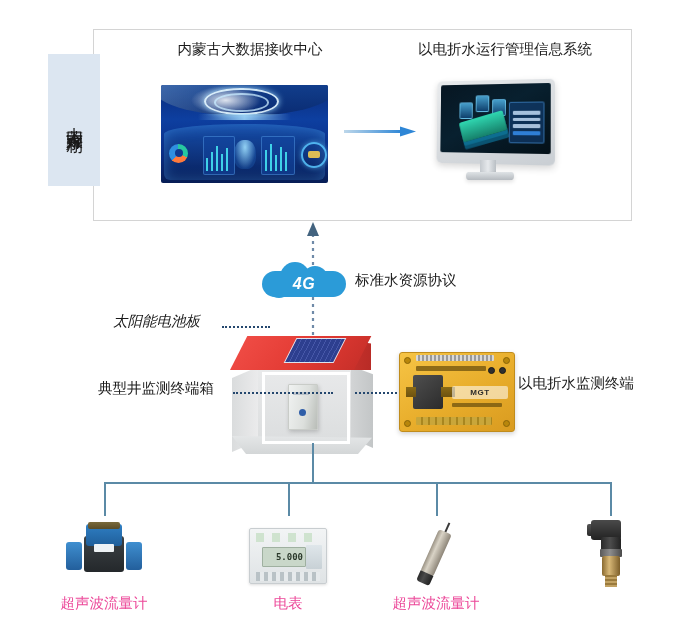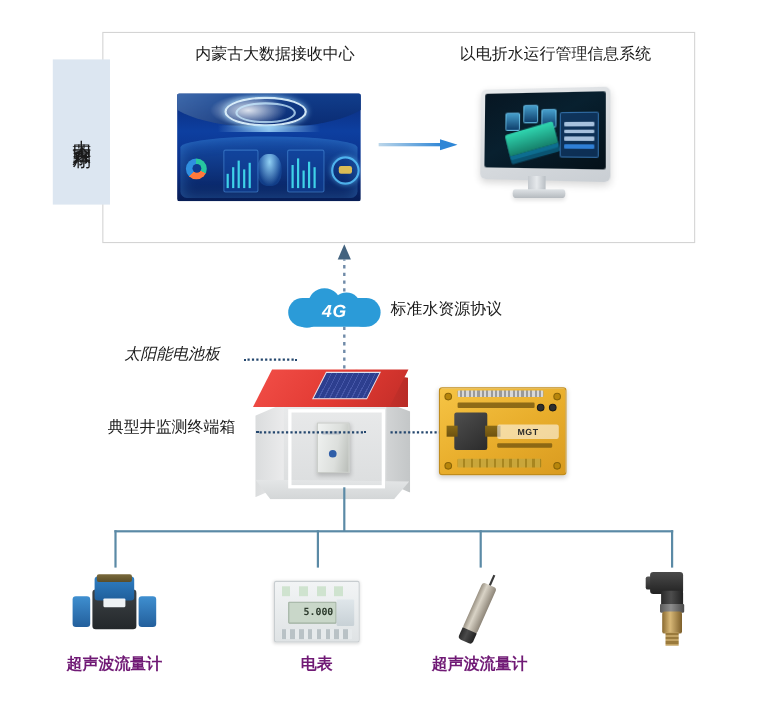--- a/index.html
+++ b/index.html
@@ -286,21 +286,21 @@
   #wire-bus{left:104px;top:482px;width:508px;height:1.6px;}
   #wire-d1{left:104px;top:482px;width:1.6px;height:34px;}
   #wire-d2{left:288px;top:482px;width:1.6px;height:34px;}
   #wire-d3{left:436px;top:482px;width:1.6px;height:34px;}
   #wire-d4{left:610px;top:482px;width:1.6px;height:34px;}
 
   
   .device{position:absolute;top:516px;width:170px;text-align:center;}
   #dev1{left:19px;} #dev2{left:203px;} #dev3{left:351px;} #dev4{left:525px;}
   .device .art{height:72px;position:relative;}
-  .device .cap{font-size:14.5px;margin-top:6px;white-space:nowrap;color:#701a75;font-weight:bold;}
+  .device .cap{font-size:14.5px;margin-top:6px;white-space:nowrap;color:#ec4899;}
 
   
   .fm{position:absolute;left:50%;top:6px;transform:translateX(-50%);width:76px;height:64px;}
   .fm .body{position:absolute;left:18px;top:14px;width:40px;height:36px;
     background:linear-gradient(180deg,#3d4246,#24282b);border-radius:3px;}
   .fm .head{position:absolute;left:20px;top:2px;width:36px;height:22px;
     background:linear-gradient(180deg,#2f7fc4,#1f5e9a);border-radius:3px;}
   .fm .cap-top{position:absolute;left:22px;top:0px;width:32px;height:7px;
     background:linear-gradient(180deg,#7a6a3c,#5a4d28);border-radius:2px;}
   .fm .flange{position:absolute;top:20px;width:16px;height:28px;
@@ -461,20 +461,21 @@
   <div class="pads"></div>
   <div class="screw" style="left:4px;top:4px;"></div>
   <div class="screw" style="right:4px;top:4px;"></div>
   <div class="screw" style="left:4px;bottom:4px;"></div>
   <div class="screw" style="right:4px;bottom:4px;"></div>
   <div class="led" style="left:88px;top:14px;"></div>
   <div class="led" style="left:99px;top:14px;"></div>
 </div>
 
 <div class="abs" id="pcb-label">
+  <div>以电折水监测终端</div>
 </div>
 
 <div class="abs wire" id="wire-house-down"></div>
 <div class="abs wire" id="wire-bus"></div>
 <div class="abs wire" id="wire-d1"></div>
 <div class="abs wire" id="wire-d2"></div>
 <div class="abs wire" id="wire-d3"></div>
 <div class="abs wire" id="wire-d4"></div>
 
 <div class="device" id="dev1">

